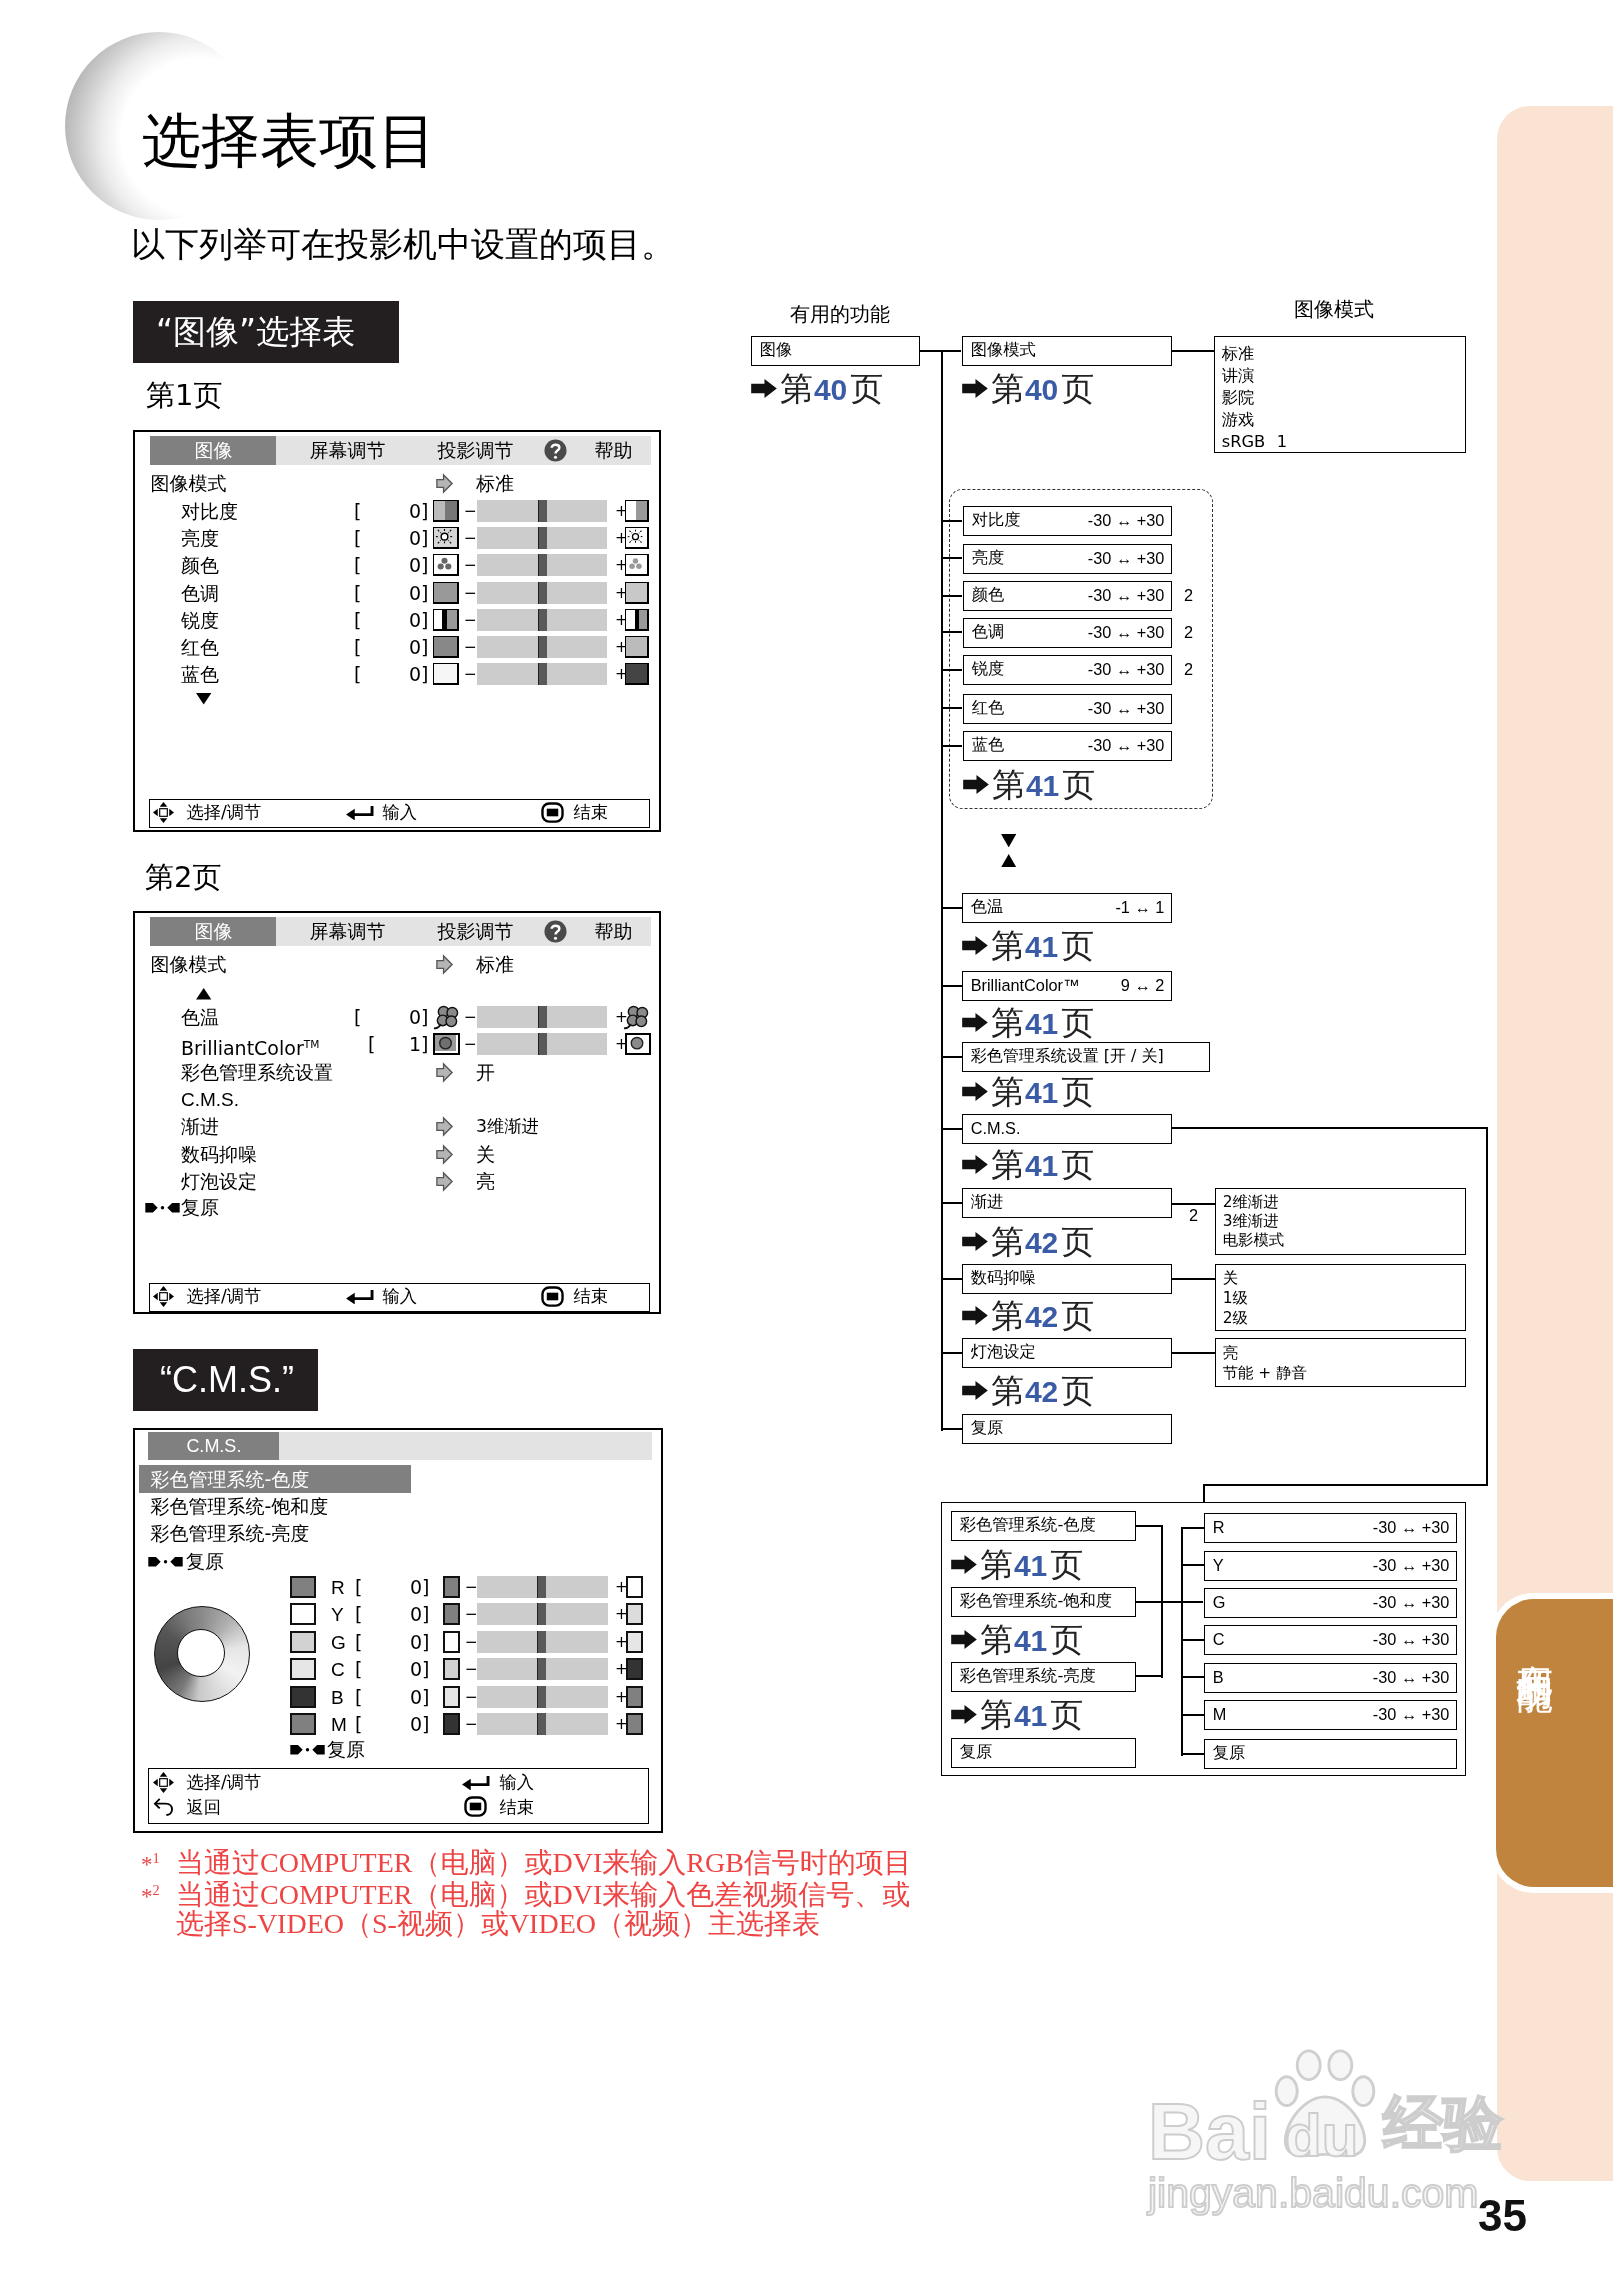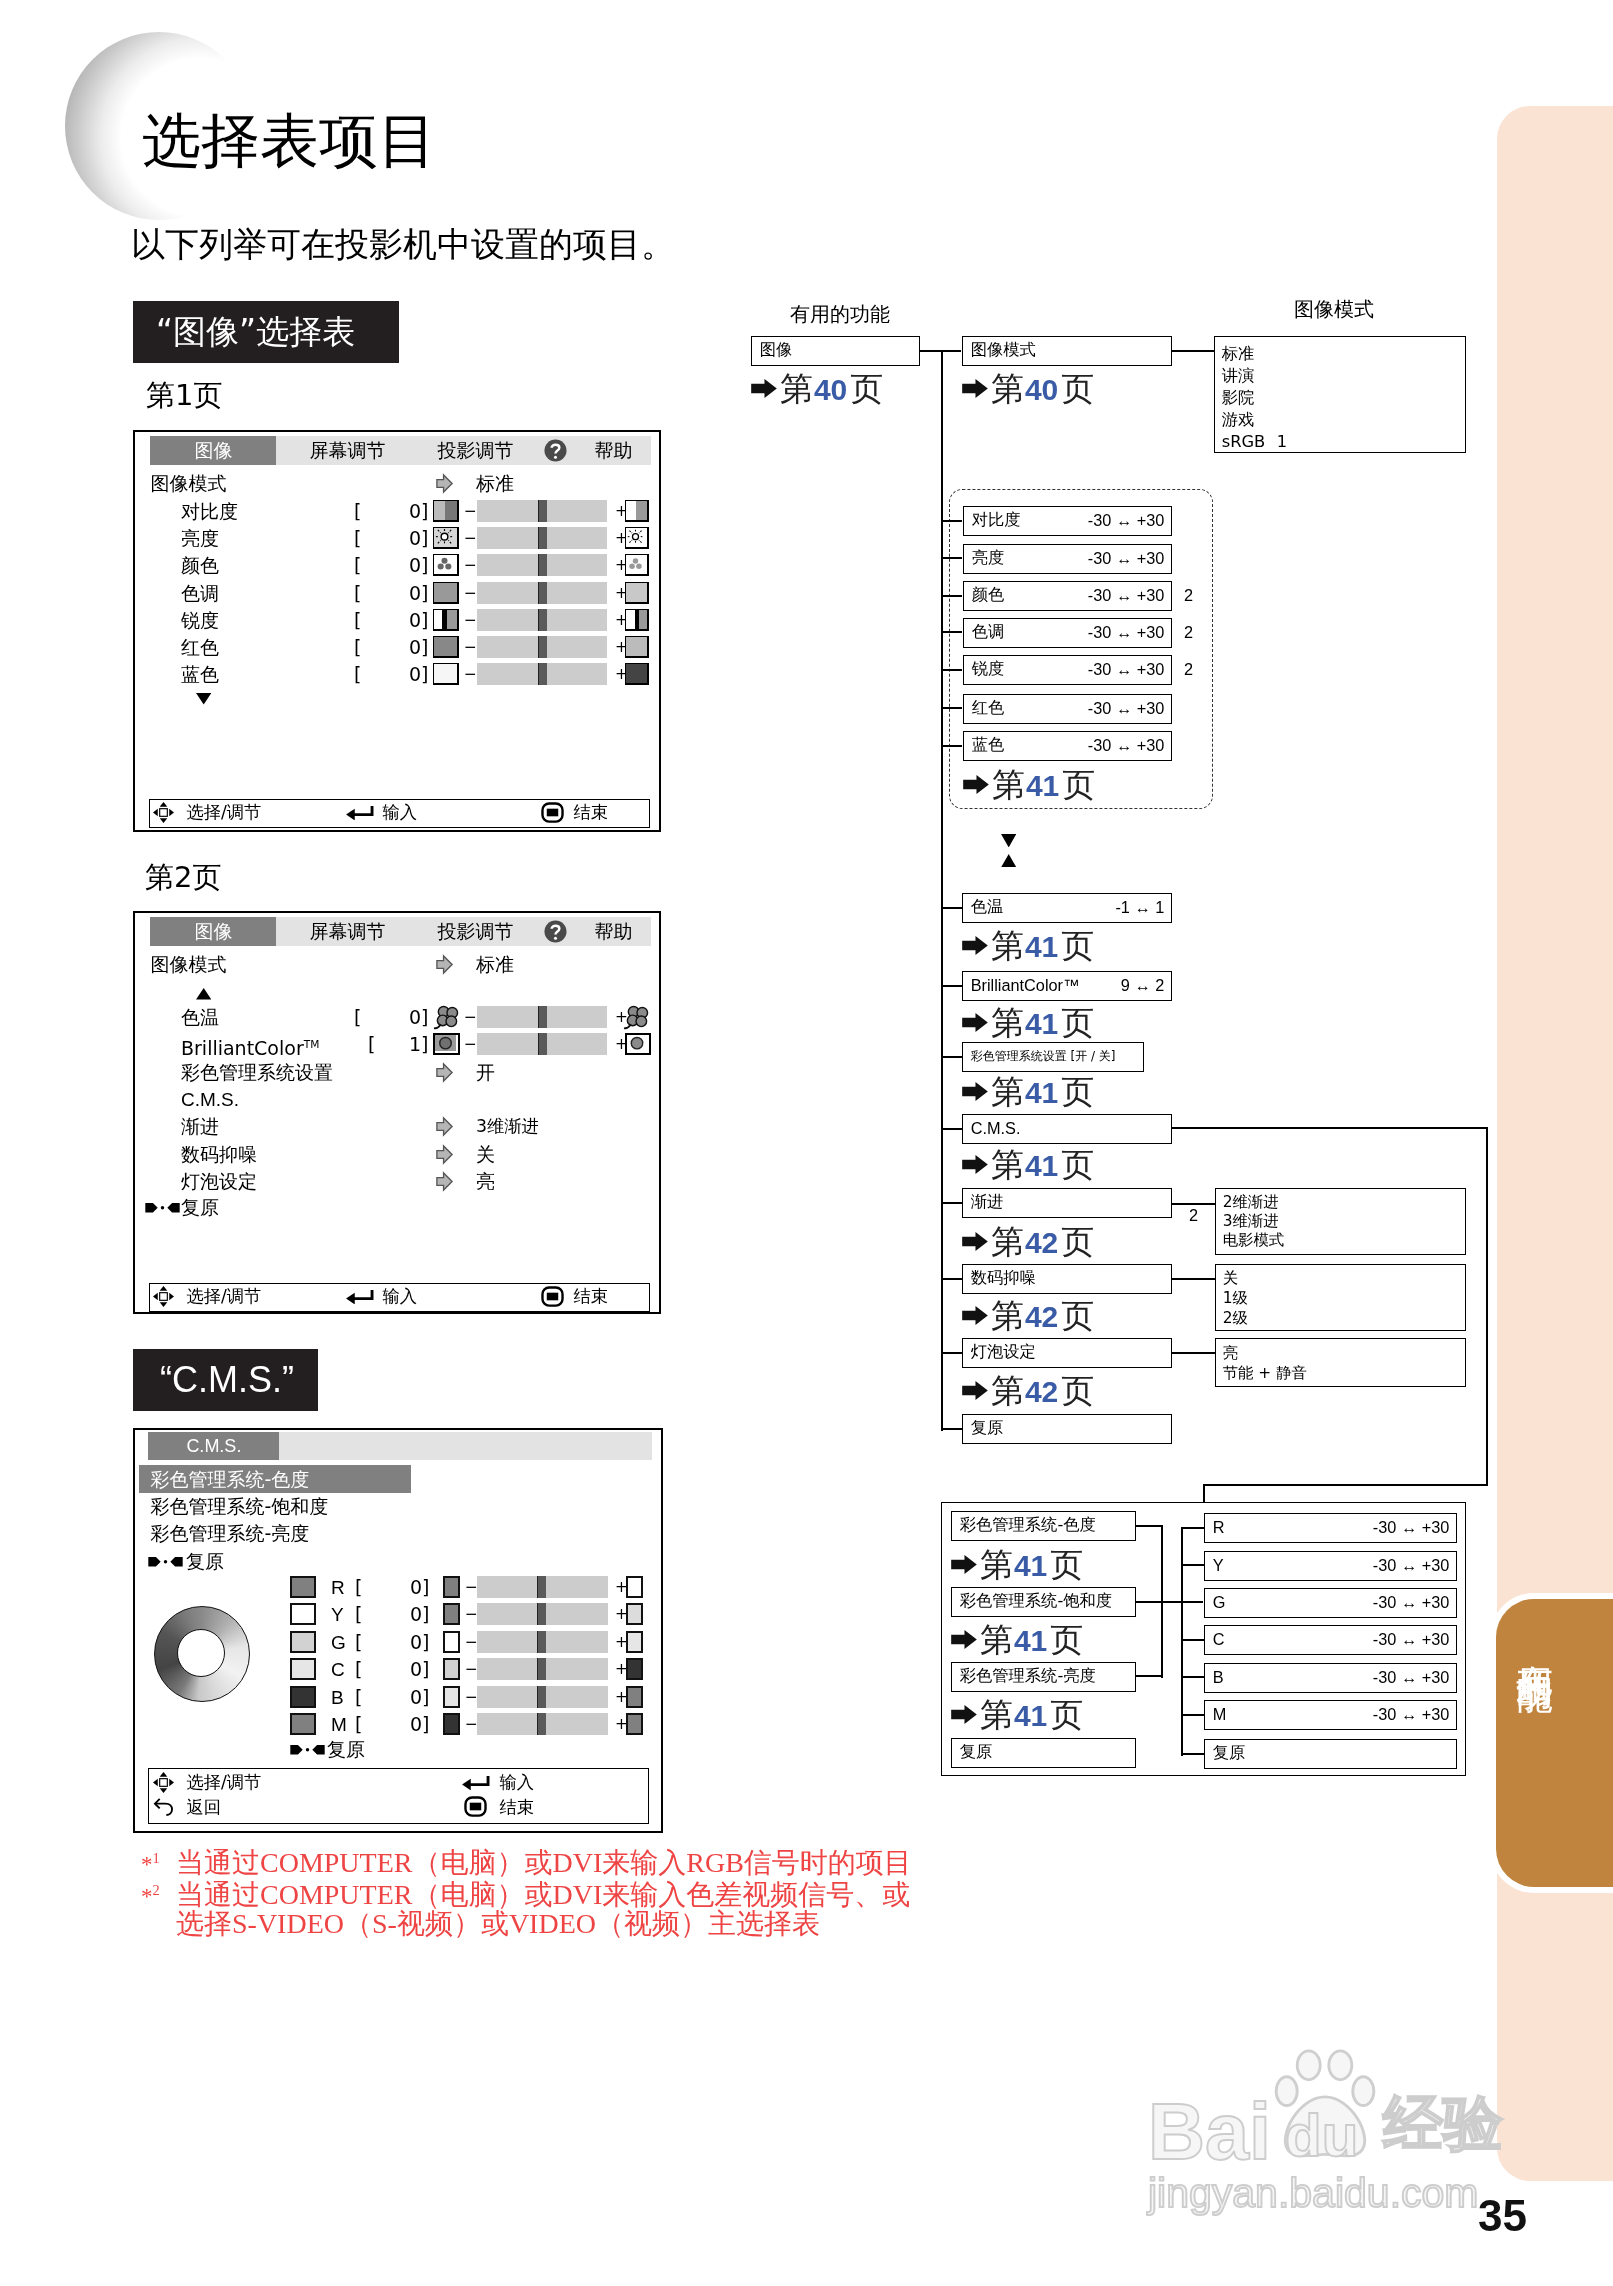--- a/index.html
+++ b/index.html
@@ -633,21 +633,21 @@
 
 <div class="hl" style="left:941px;top:985px;width:21px"></div>
 <div class="tbox" style="left:962px;top:971px;width:210px;font-family:'Liberation Sans',sans-serif"><span>BrilliantColor™</span><span class="rng">9 ↔ 2</span></div>
 <div class="a pref" style="left:962px;top:1004px">
   <svg class="arr" width="26" height="19" viewBox="0 0 27 20">
       <polygon points="0,5 14,5 14,0 27,10 14,20 14,15 0,15" fill="#111"></polygon>
     </svg><span>第</span><span class="num">41</span><span>页</span>
 </div>
 
 <div class="hl" style="left:941px;top:1056px;width:21px"></div>
-<div class="tbox" style="left:962px;top:1042px;width:182px;font-size:12px"><span>彩色管理系统设置 [开 / 关]</span></div>
+<div class="tbox" style="left:962px;top:1042px;width:248px;font-size:16px"><span>彩色管理系统设置 [开 / 关]</span></div>
 <div class="a pref" style="left:962px;top:1073px">
   <svg class="arr" width="26" height="19" viewBox="0 0 27 20">
       <polygon points="0,5 14,5 14,0 27,10 14,20 14,15 0,15" fill="#111"></polygon>
     </svg><span>第</span><span class="num">41</span><span>页</span>
 </div>
 
 <div class="hl" style="left:941px;top:1128px;width:21px"></div>
 <div class="tbox" style="left:962px;top:1114px;width:210px;font-family:'Liberation Sans',sans-serif"><span>C.M.S.</span></div>
 <div class="a pref" style="left:962px;top:1146px">
   <svg class="arr" width="26" height="19" viewBox="0 0 27 20">

